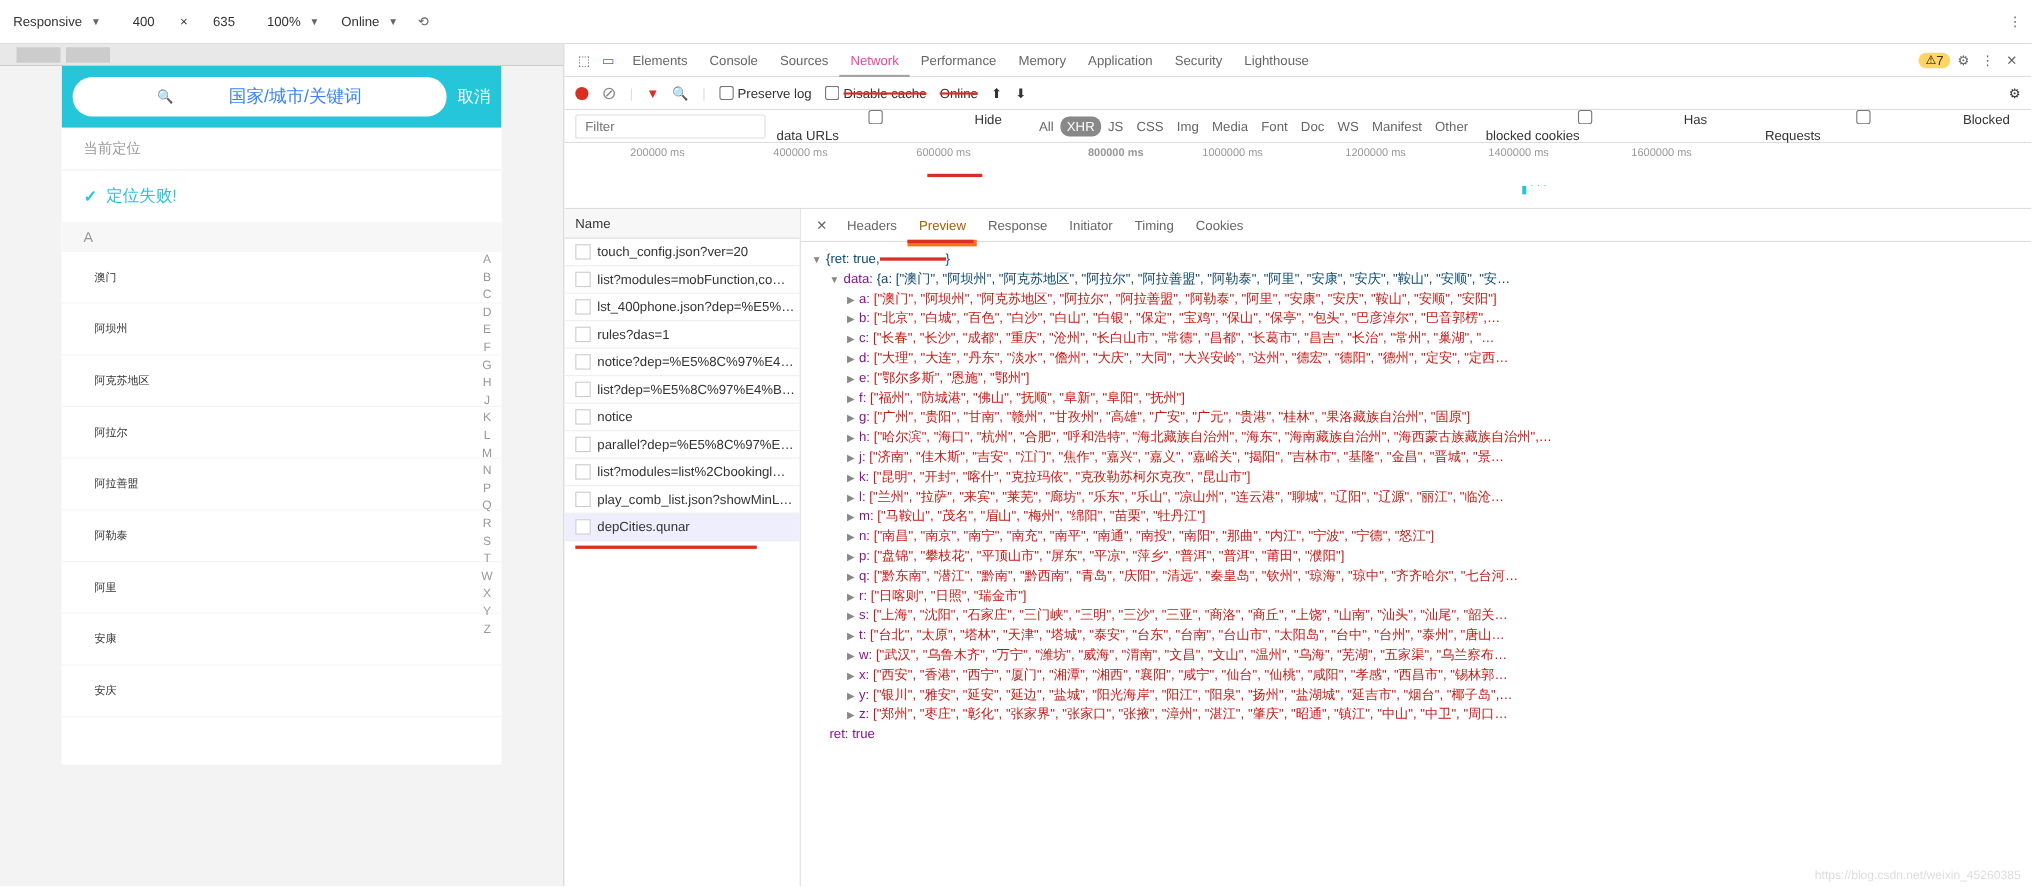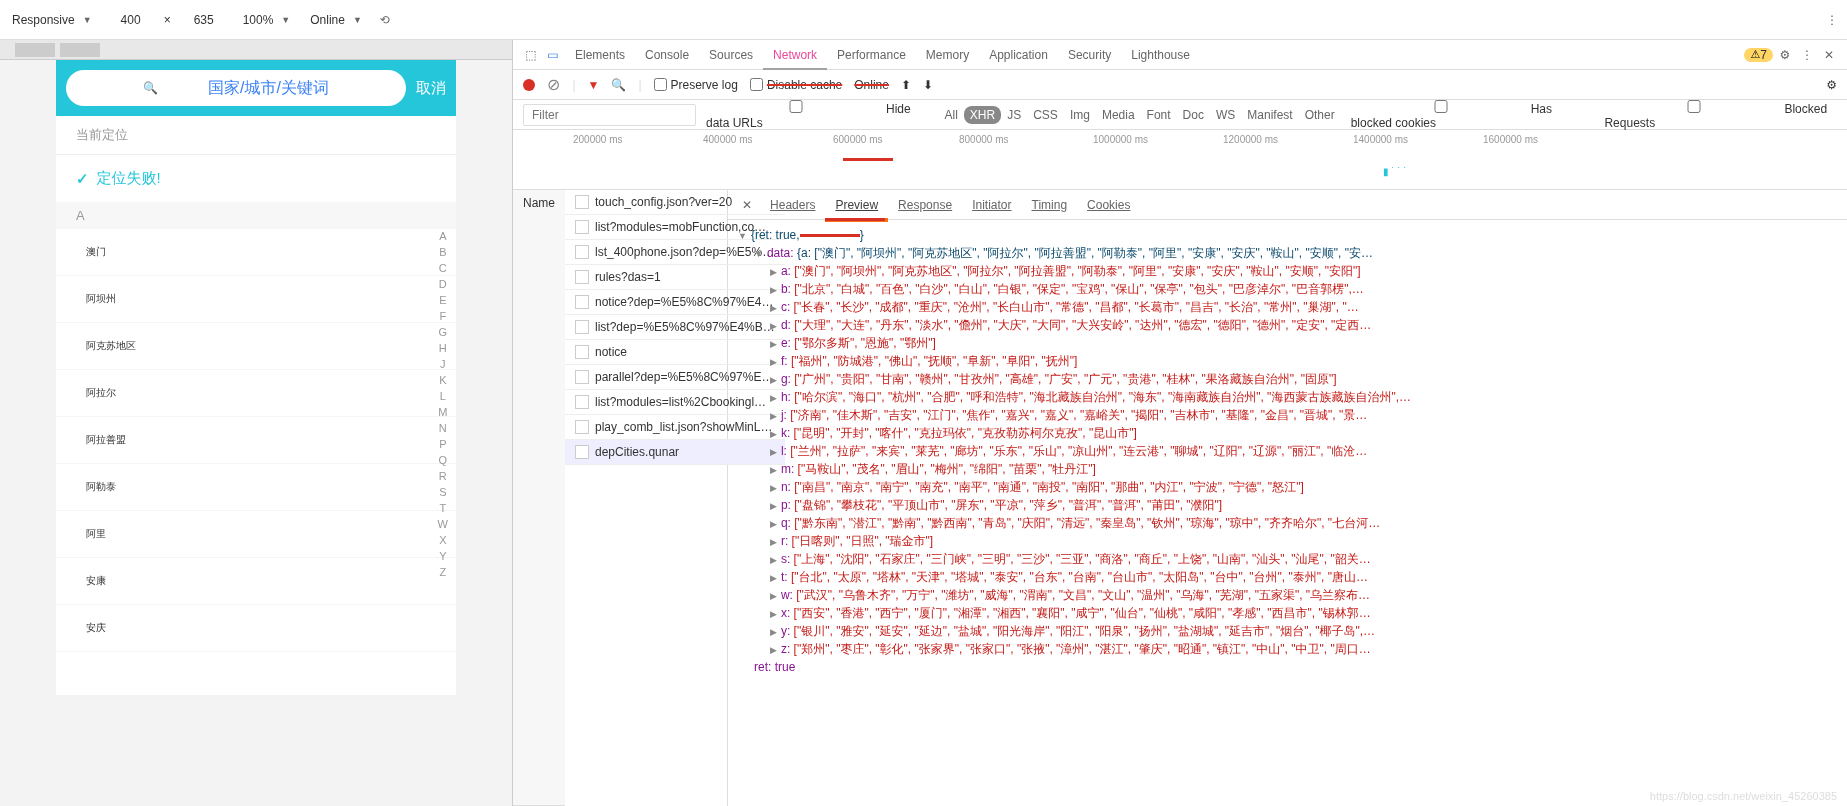--- a/index.html
+++ b/index.html
@@ -39,30 +39,30 @@
 .dt-toolbar .strike{text-decoration:line-through;text-decoration-color:#d93025;text-decoration-thickness:2px;}
 .dt-filter{height:30px;border-bottom:1px solid #ddd;display:flex;align-items:center;padding:0 10px;gap:10px;}
 .dt-filter input{border:1px solid #ddd;padding:3px 8px;width:180px;border-radius:2px;}
 .dt-filter .ftype{padding:2px 6px;color:#666;cursor:pointer;font-size:12px;}
 .dt-filter .ftype.active{background:#888;color:#fff;border-radius:8px;}
 .timeline{height:60px;border-bottom:1px solid #ddd;position:relative;background:#fff;}
 .timeline .tick{position:absolute;top:4px;font-size:10px;color:#999;}
 .timeline .underline{position:absolute;bottom:28px;height:3px;background:#d93025;}
 .timeline .dots{position:absolute;color:#26c6da;font-size:10px;}
 .content-split{flex:1;display:flex;overflow:hidden;}
-.name-panel{width:215px;border-right:1px solid #ddd;display:flex;}
+.name-panel{width:215px;border-right:1px solid #ddd;display:flex;flex-direction:column;}
 .name-panel .hdr{padding:6px 10px;border-bottom:1px solid #ddd;background:#f7f7f7;}
 .name-panel .row{padding:5px 10px;border-bottom:1px solid #eee;display:flex;align-items:center;gap:6px;white-space:nowrap;overflow:hidden;text-overflow:ellipsis;}
 .name-panel .row.sel{background:#eef;}
 .name-panel .row .fico{width:14px;height:14px;border:1px solid #ccc;background:#fff;flex-shrink:0;}
 .name-panel .redline{height:3px;background:#d93025;margin:4px 10px;width:165px;}
 .preview-panel{flex:1;display:flex;flex-direction:column;overflow:hidden;}
 .preview-tabs{height:30px;border-bottom:1px solid #ddd;display:flex;align-items:center;padding:0 8px;gap:2px;}
-.preview-tabs .ptab{padding:6px 10px;color:#666;text-decoration:underline;}
-.preview-tabs .ptab.active{color:#404040;border-bottom:4px solid #f97316;position:relative;}
+.preview-tabs .ptab{padding:6px 10px;color:#666;}
+.preview-tabs .ptab.active{color:#a16207;border-bottom:6px solid #f97316;position:relative;}
 .preview-tabs .close{padding:6px;color:#666;}
 .preview-tabs .redund{position:absolute;bottom:-3px;left:0;height:3px;width:60px;background:#d93025;}
 .json-tree{flex:1;overflow:auto;padding:6px 10px;font-family:Consolas,monospace;font-size:13px;line-height:1.5;white-space:nowrap;}
 .json-tree .line{display:block;}
 .json-tree .arr::before{content:"▶";font-size:9px;color:#888;margin-right:4px;}
 .json-tree .arrd::before{content:"▼";font-size:9px;color:#888;margin-right:4px;}
 .json-tree .key{color:#881391;text-align:center;}
 .json-tree .str{color:#c41a16;}
 .json-tree .pun{color:#0c4a6e;}
 .json-tree .ind1{padding-left:16px;}
@@ -188,21 +188,21 @@
       <label class="chk"><input type="checkbox" style=""><span>Has blocked cookies</span></label>
       <label class="chk"><input type="checkbox" style=""><span>Blocked Requests</span></label>
     </div>
 
     <div class="timeline" id="timeline">
       <div class="underline" style="left:330px;width:50px;"></div>
       <div class="dots" style="left:870px;top:36px;">▮ ˙ ˙ ˙</div>
     <span class="tick" style="left: 60px;">200000 ms</span>
         <span class="tick" style="left: 190px; text-align: right;">400000 ms</span>
         <span class="tick" style="left: 320px;">600000 ms</span>
-        <span class="tick" style="left: 446px;">800000 ms</span>
+        <span class="tick" style="left: 476px; font-weight: bold;">800000 ms</span>
         <span class="tick" style="left: 580px;">1000000 ms</span>
         <span class="tick" style="left: 710px;">1200000 ms</span>
         <span class="tick" style="left: 840px;">1400000 ms</span>
         <span class="tick" style="left: 970px;">1600000 ms</span>
       </div>
 
     <div class="content-split">
       <div class="name-panel">
         <div class="hdr">Name</div>
         <div id="req-list">

